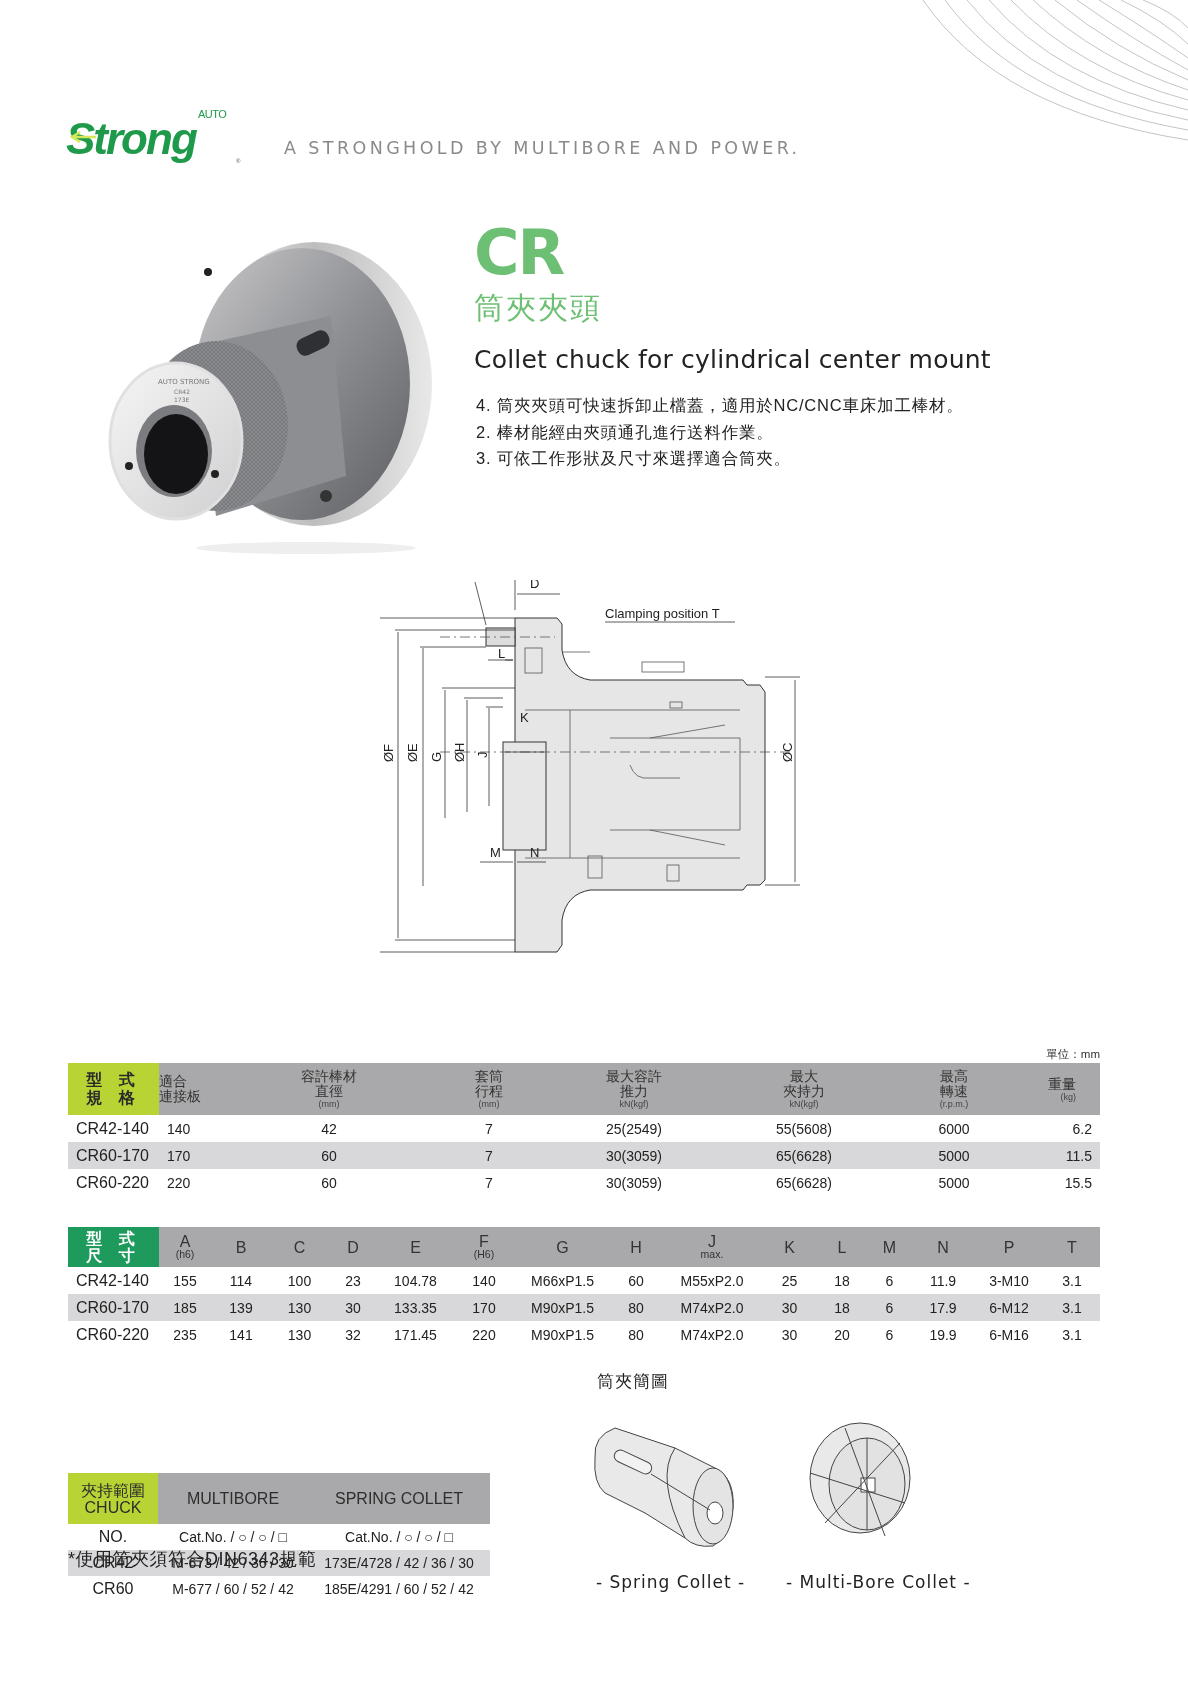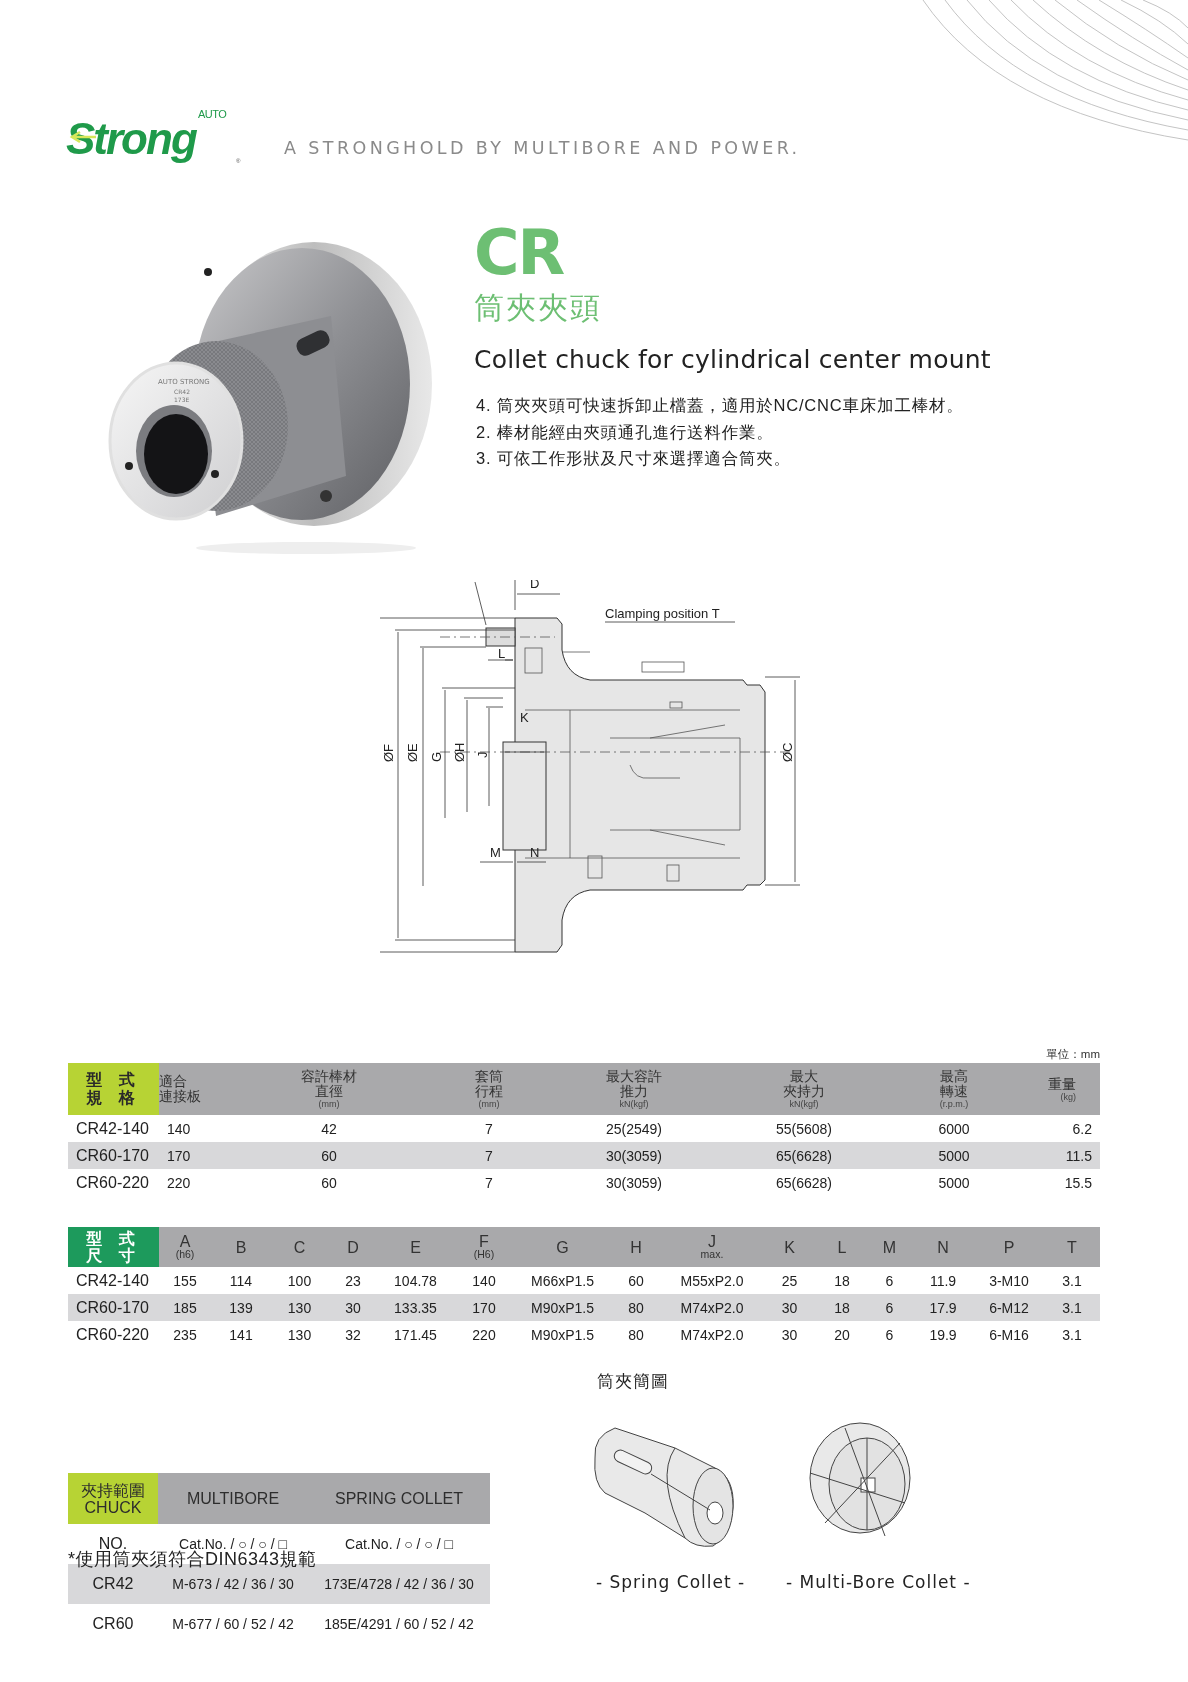--- a/index.html
+++ b/index.html
@@ -56,21 +56,21 @@
   .collet-title { position: absolute; left: 597px; top: 1370px; font-size: 17px; color: #222; letter-spacing: 1px; }
   .collet-figs { position: absolute; left: 585px; top: 1418px; width: 380px; height: 130px; }
   .collet-cap { position: absolute; top: 1572px; font-size: 17px; color: #222; font-family: "DejaVu Sans", sans-serif; letter-spacing: 1px; }
   .cap-spring { left: 596px; }
   .cap-multi { left: 786px; }
 
   .chuck { left: 68px; top: 1440px; width: 422px; margin-top: 33px; }
   .chuck thead tr { height: 51px; background: #a9a9ab; }
   .chuck th { color: #2d2d2d; font-size: 16px; text-align: center; vertical-align: middle; }
   .chuck th.model-h { background: #b7d334; width: 90px; line-height: 17px; font-size: 16px; }
-  .chuck tbody tr { height: 40px; }
+  .chuck tbody tr { height: 26px; }
   .chuck tbody tr.alt { background: #d8d8da; }
   .chuck td { font-size: 14px; text-align: center; color: #222; }
   .chuck td.model { font-size: 16px; }
 
   .din-note { position: absolute; left: 68px; top: 1547px; font-size: 18px; color: #222; letter-spacing: 0.5px; }
 </style>
 </head>
 <body>
 
 <svg class="deco-arcs" viewBox="0 0 340 150">

